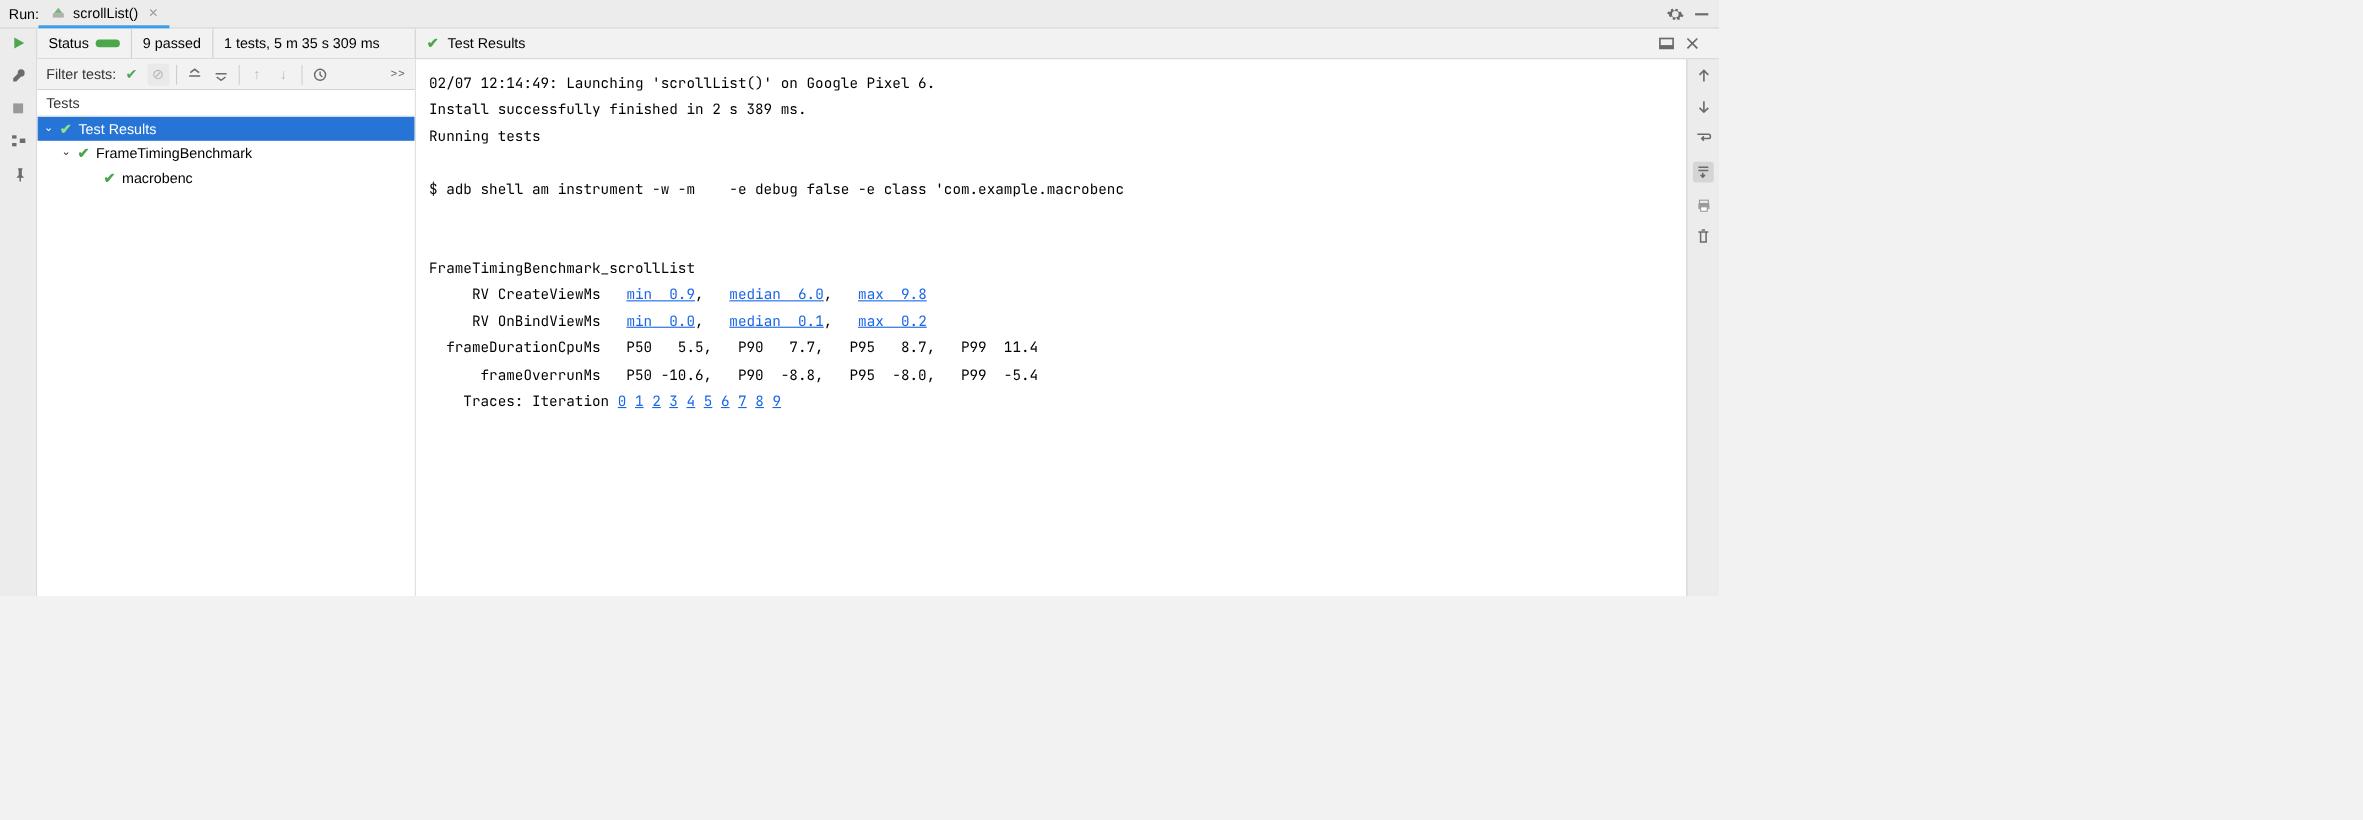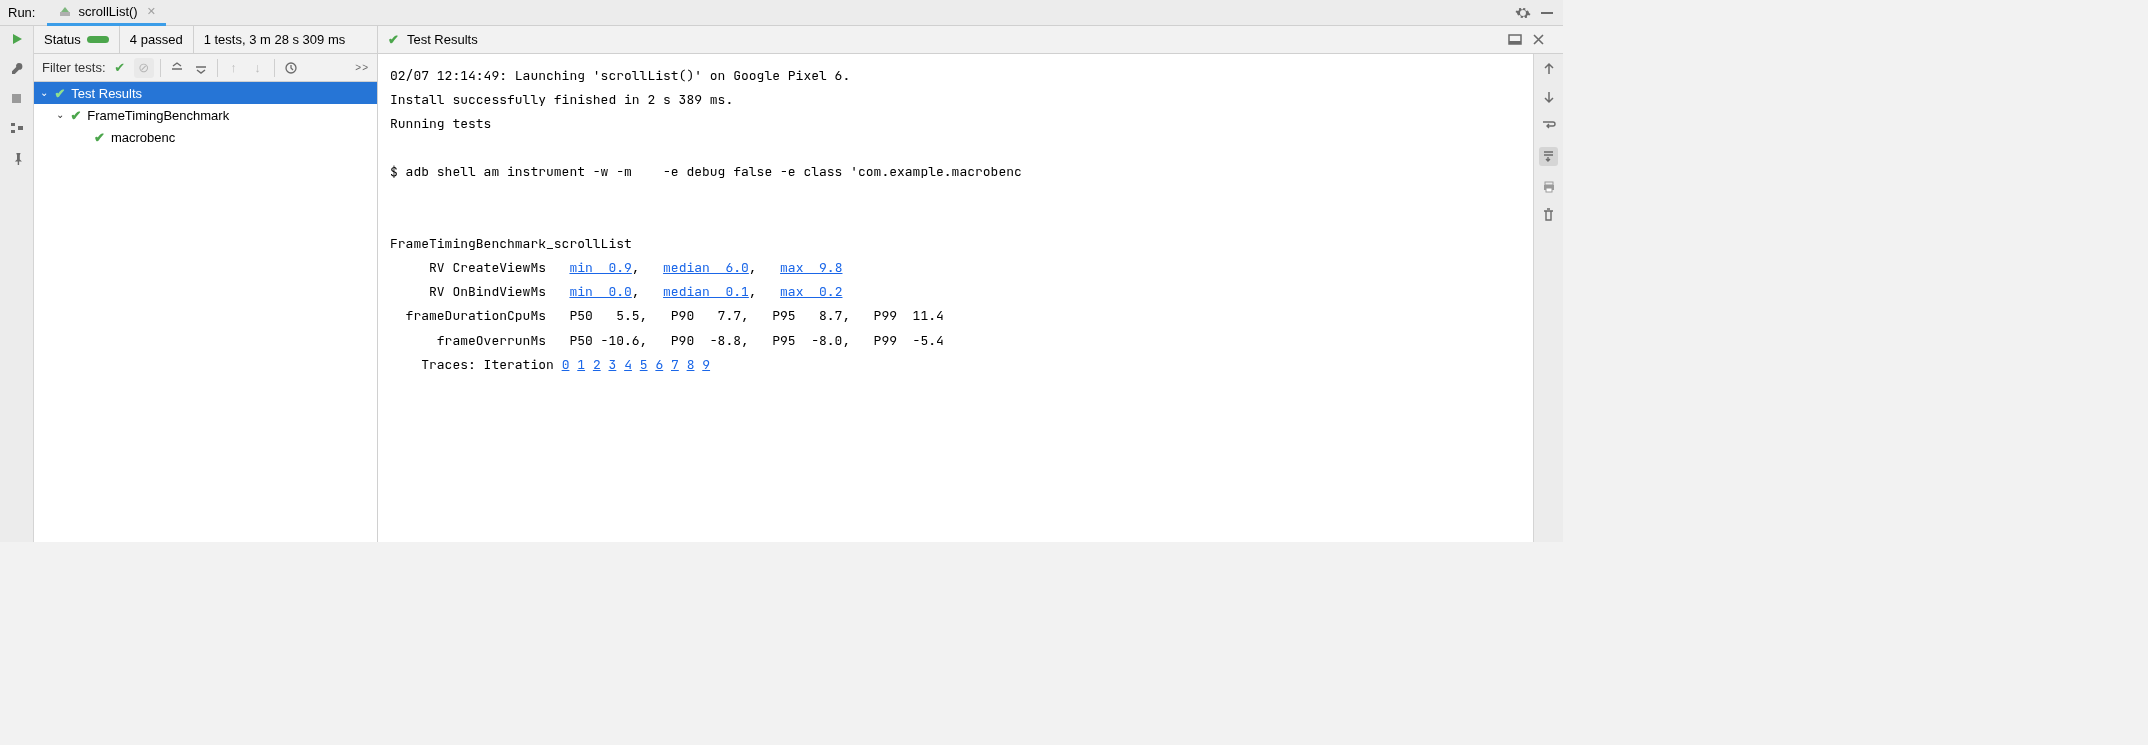--- a/index.html
+++ b/index.html
@@ -13,21 +13,21 @@
   overflow: hidden;
 }
 .top-bar {
   display: flex;
   align-items: center;
   height: 26px;
   background: #ececec;
   border-bottom: 1px solid #d0d0d0;
   padding: 0 8px;
 }
-.top-bar .run-label { color: #000; margin-right: 12px; }
+.top-bar .run-label { color: #000; }
 .tab {
   display: flex;
   align-items: center;
   gap: 5px;
   padding: 0 10px;
   height: 26px;
   border-bottom: 3px solid #3b9de8;
 }
 .tab .logo-icon svg { width: 16px; height: 16px; }
 .tab .close-x { color: #a0a0a0; margin-left: 4px; font-size: 11px; }
@@ -229,24 +229,24 @@
 
   <div class="center">
 
     <div class="status-bar">
       <div class="status-left">
         <div class="status-cell">
           <span>Status</span>
           <span class="status-pill"></span>
         </div>
         <div class="status-cell">
-          <span>4 passed</span>
+          <span>9 passed</span>
         </div>
         <div class="status-cell" style="border-right:none;flex:1">
-          <span>1 tests, 3 m 28 s 309 ms</span>
+          <span>1 tests, 5 m 35 s 309 ms</span>
         </div>
       </div>
       <div class="status-right">
         <span class="green-check">✔</span>
         <span>Test Results</span>
         <div style="flex:1"></div>
         <div class="status-tools">
           <span>
             <svg width="14" height="14" viewBox="0 0 14 14">
                 <rect x="1" y="2" width="12" height="9" fill="none" stroke="#6b6b6b" stroke-width="1.5"></rect>
@@ -284,20 +284,23 @@
           <span class="tb arrow">↑</span>
           <span class="tb arrow">↓</span>
           <span class="sep"></span>
           <span class="tb">
             <svg width="14" height="14" viewBox="0 0 14 14">
                 <circle cx="7" cy="7" r="5" fill="none" stroke="#6b6b6b" stroke-width="1.3"></circle>
                 <path d="M7 4 V7 L9 9" stroke="#6b6b6b" stroke-width="1.3" fill="none"></path>
               </svg>
           </span>
           <span class="overflow">&gt;&gt;</span>
+        </div>
+        <div class="tree-header">
+          <span>Tests</span>
         </div>
         <div class="tree">
           <div class="tree-row selected">
             <span class="disc">⌄</span>
             <span class="ck">✔</span>
             <span>Test Results</span>
           </div>
           <div class="tree-row indent-1">
             <span class="disc">⌄</span>
             <span class="ck">✔</span>

